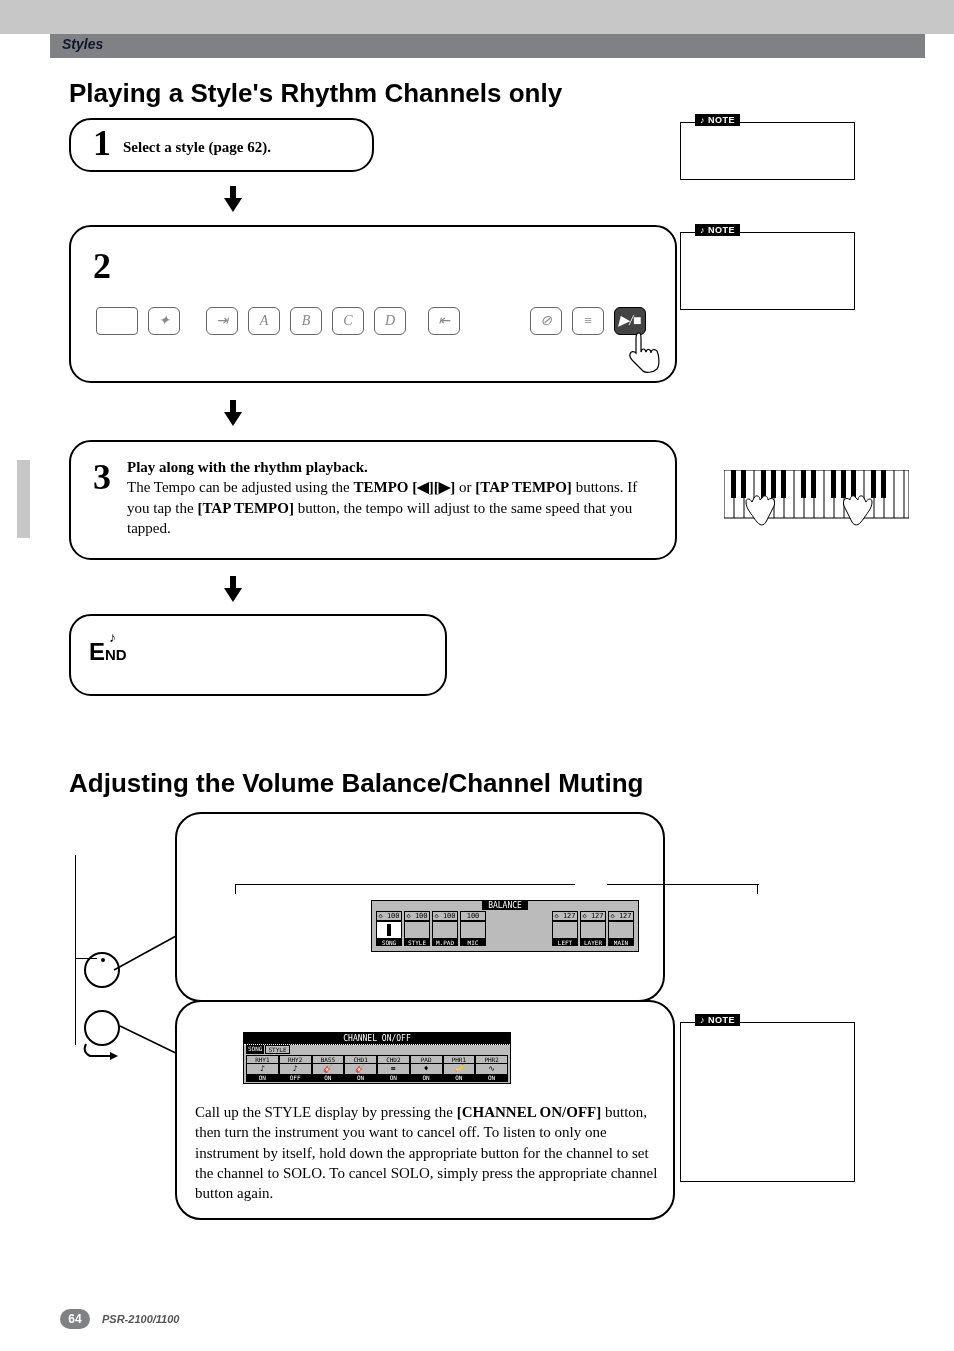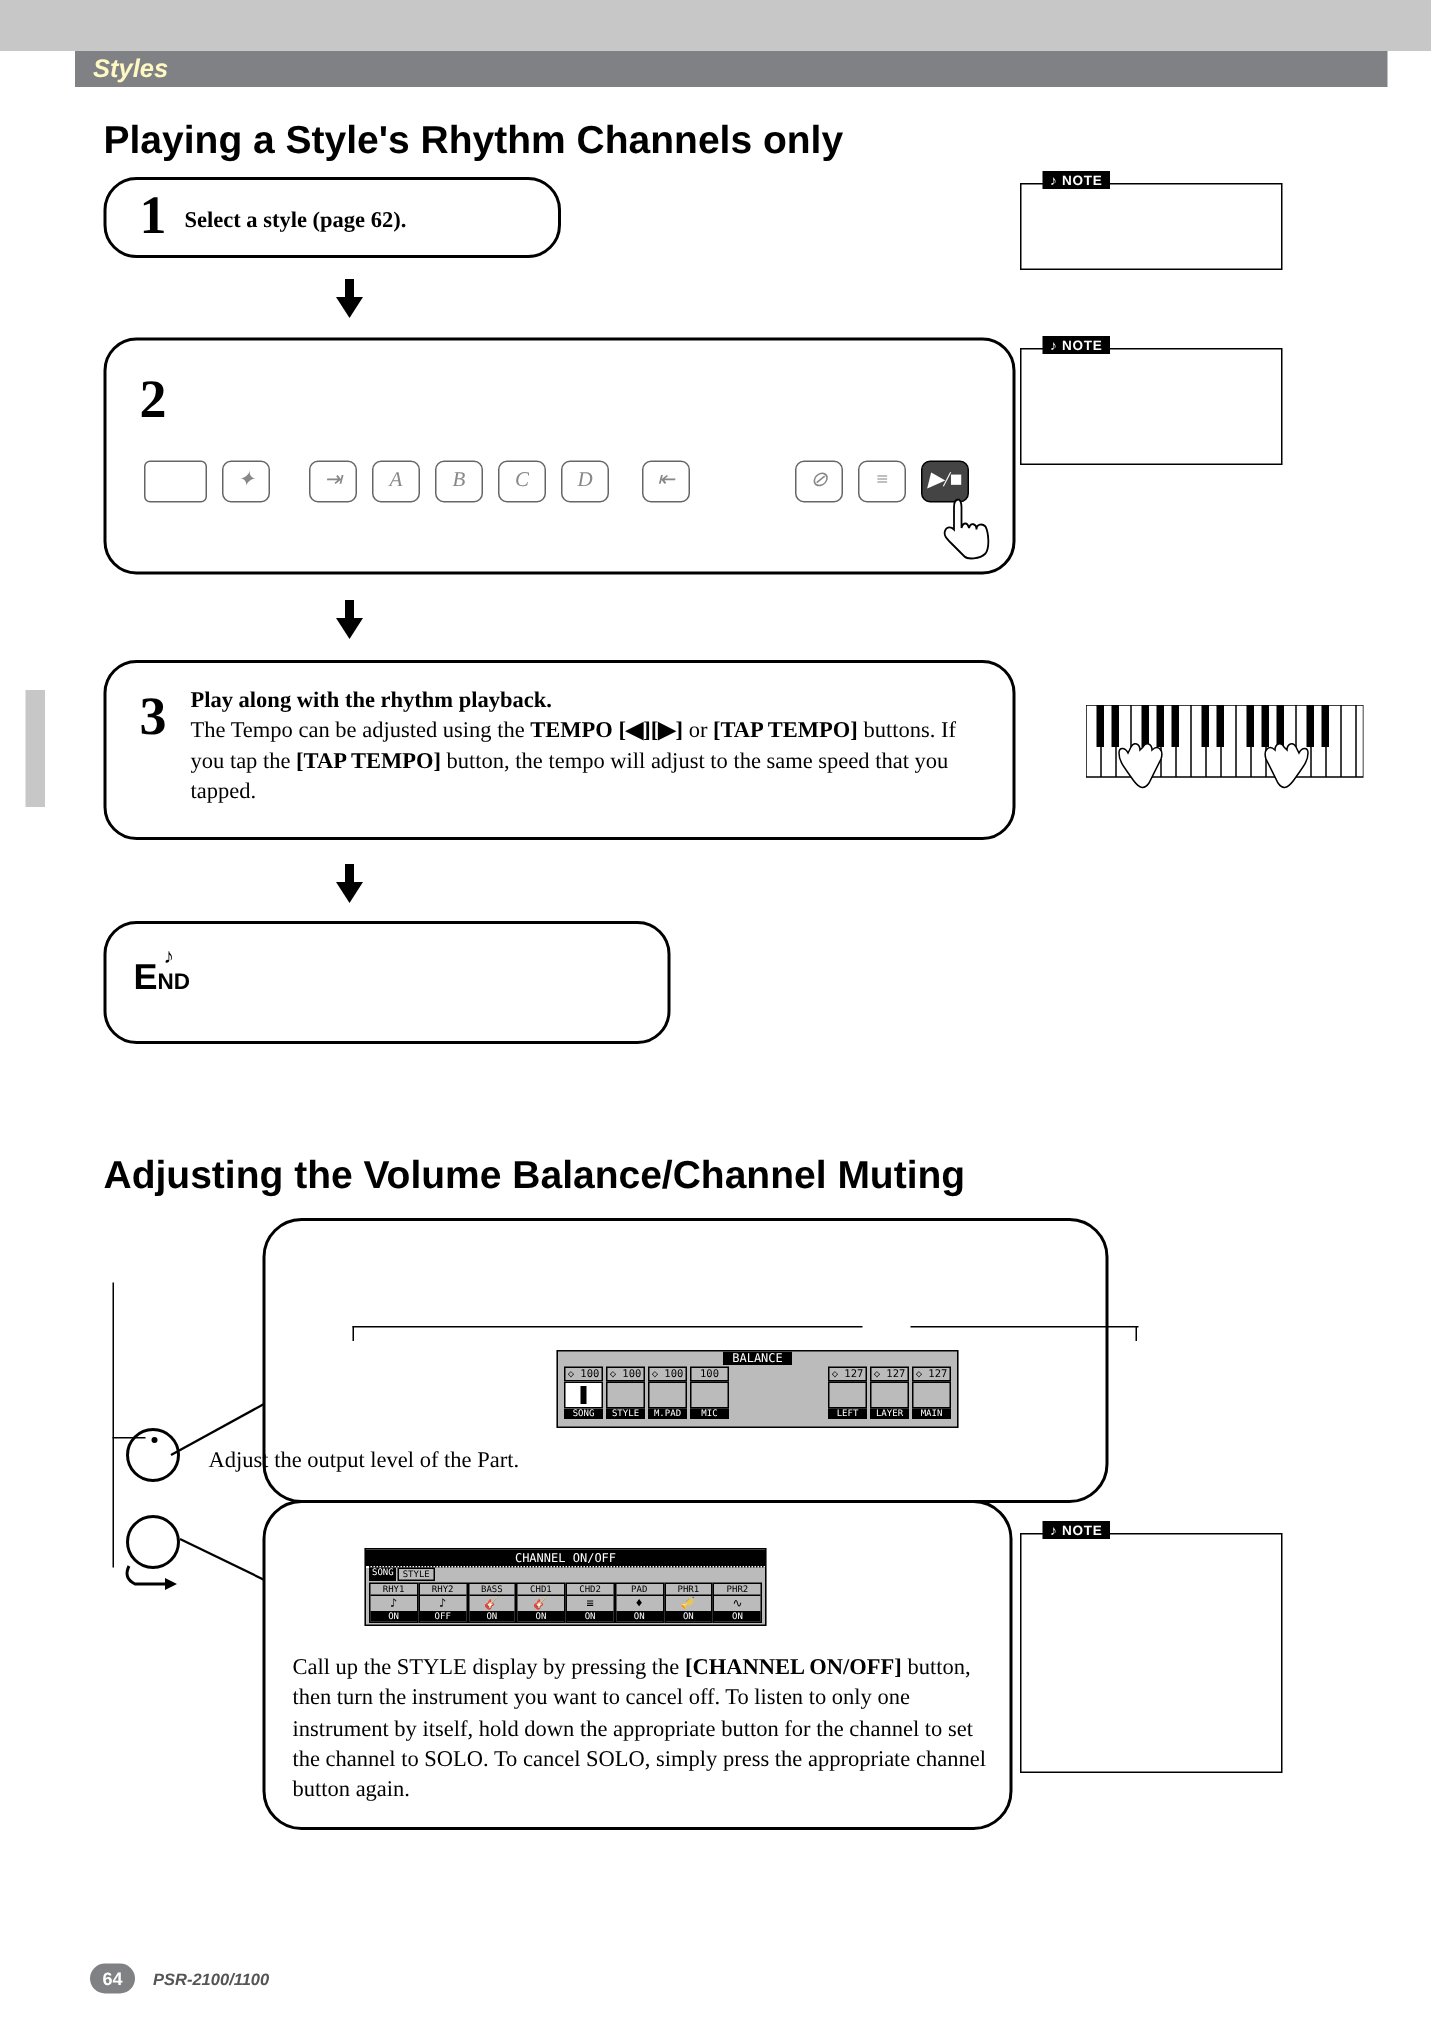--- a/index.html
+++ b/index.html
@@ -7,22 +7,22 @@
     font-family: Georgia, 'Times New Roman', serif;
     background: #fff;
     width: 954px;
     height: 1351px;
     position: relative;
     color: #000;
   }
   .top-bg { position:absolute; left:0; top:0; width:954px; height:34px; background:#c7c7c7; }
   .header-bar {
     position: absolute; left: 50px; top: 34px; width: 875px; height: 24px;
-    background: #808184; color: #fef9c3;
-    font-style: italic; font-weight: bold; font-size: 17px;
+    background: #808184; color: #0f172a;
+    font-style: italic; font-weight: bold; font-size: 14px;
     padding-left: 12px; padding-top: 2px;
     font-family: 'Trebuchet MS', Arial, sans-serif;
   }
   .title1 {
     position: absolute; left: 69px; top: 78px;
     font-size: 26px; font-weight: bold;
     font-family: 'Trebuchet MS', Arial, sans-serif;
   }
   .step-box {
     position: absolute; border: 2.5px solid #000; border-radius: 22px;
@@ -202,21 +202,21 @@
   <div class="end-label" style="left:18px; top:22px;">
     E<span style="font-size:15px;vertical-align:baseline;">ND</span>
     <svg style="position:absolute;left:20px;top:-8px;" width="20" height="14">
         <text x="0" y="12" font-size="14">♪</text>
       </svg>
   </div>
 </div>
 
 <div class="title2">Adjusting the Volume Balance/Channel Muting</div>
 
-<div class="step-box" style="left:175px; top:812px; width:564px; height:190px; border-radius:26px;">
+<div class="step-box" style="left:175px; top:812px; width:490px; height:190px; border-radius:26px;">
 
   <div style="position:absolute; left:58px; top:70px; width:340px; height:1px; background:#000;"></div>
   <div style="position:absolute; left:58px; top:70px; width:1px; height:10px; background:#000;"></div>
   <div style="position:absolute; left:580px; top:70px; width:1px; height:10px; background:#000;"></div>
   <div style="position:absolute; left:430px; top:70px; width:152px; height:1px; background:#000;"></div>
 
   <div class="lcd" style="left:194px; top:86px; width:268px; height:52px;">
     <div style="position:absolute;left:0;right:0;top:0;text-align:center;">
       <span style="background:#000;color:#fff;padding:0 6px;">BALANCE</span>
     </div>
@@ -255,21 +255,20 @@
           <div style="height:18px;border:1px solid #000;"></div>
           <div style="background:#000;color:#fff;font-size:6px;">LAYER</div>
         </div>
       <div style="width:26px;">
           <div style="border:1px solid #000;font-size:7px;">◇ <span>127</span></div>
           <div style="height:18px;border:1px solid #000;"></div>
           <div style="background:#000;color:#fff;font-size:6px;">MAIN</div>
         </div>
     </div>
   </div>
-  <div class="step-text" style="left:-38px; top:150px; width:500px;">Adjust the output level of the Part.</div>
 </div>
 
 <div class="dial" style="left:84px; top:952px; width:36px; height:36px;">
   <div style="position:absolute;left:15px;top:4px;width:4px;height:4px;background:#000;border-radius:50%;"></div>
 </div>
 <svg style="position:absolute;left:106px;top:930px;" width="80" height="50">
     <line x1="8" y1="40" x2="70" y2="6" stroke="#000" stroke-width="1.5"></line>
   </svg>
 <div style="position:absolute;left:75px;top:958px;width:22px;height:1px;background:#000;"></div>
 <div style="position:absolute;left:75px;top:855px;width:1px;height:190px;background:#000;"></div>

